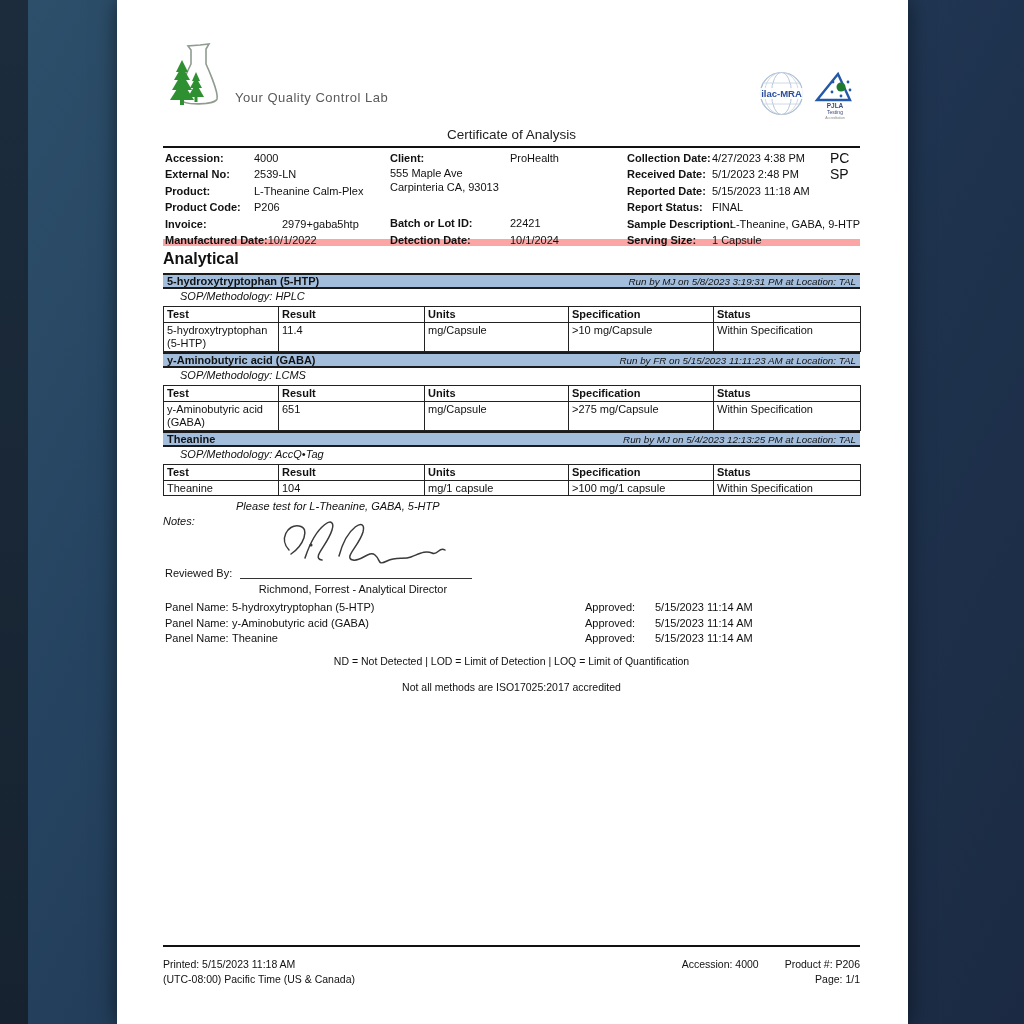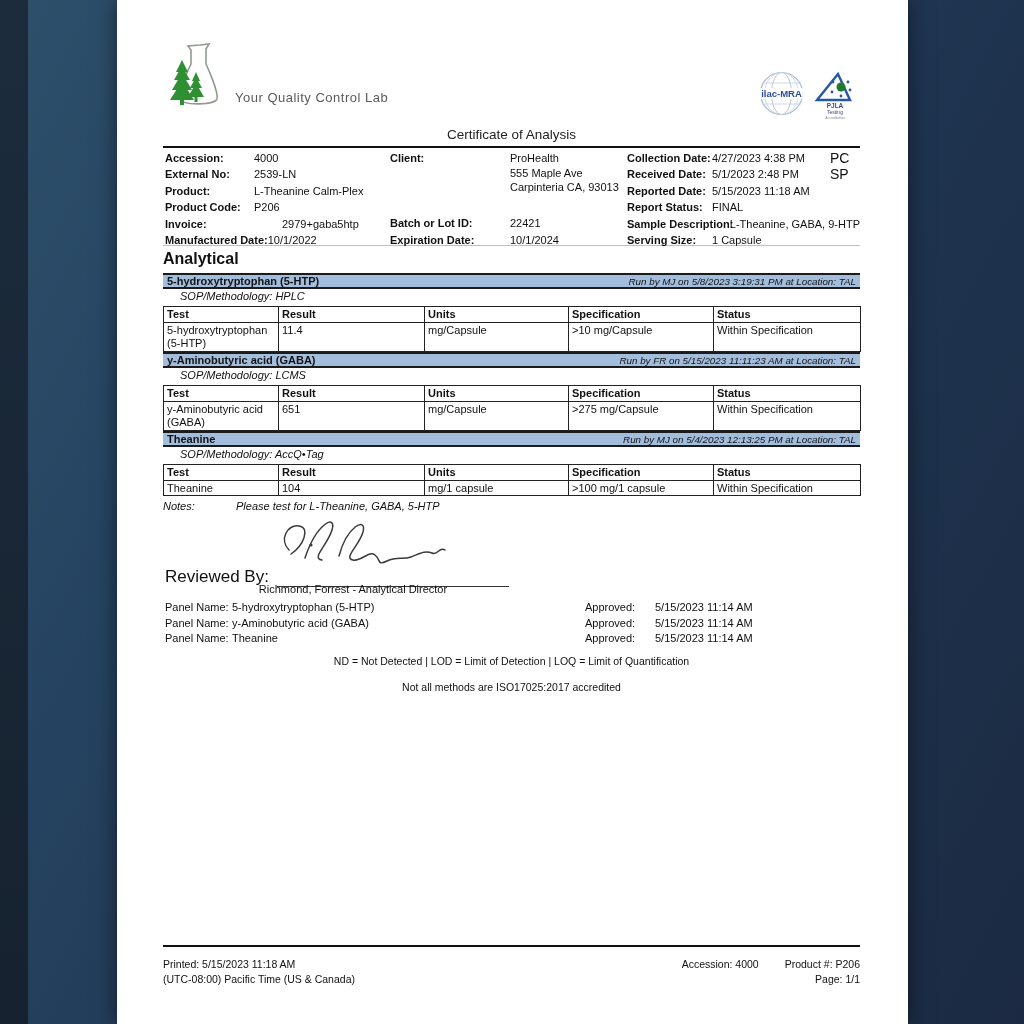--- a/index.html
+++ b/index.html
@@ -19,27 +19,27 @@
   
   .letterhead { position:absolute; left:46px; top:42px; width:697px; height:84px; }
   .flask { position:absolute; left:6px; top:0; }
   .company { position:absolute; left:60px; top:18px; font-size:22px; color:#3d3d3d; letter-spacing:1px; }
   .tagline { position:absolute; left:72px; top:48px; font-size:13px; color:#5a5a5a; letter-spacing:.5px; }
   .addr { position:absolute; left:8px; top:68px; font-size:10.8px; color:#4c4c4c; letter-spacing:.2px; }
   .logos { position:absolute; right:2px; top:28px; display:flex; gap:9px; align-items:flex-start; }
   .cert-title { position:absolute; left:46px; top:127px; width:697px; text-align:center; font-size:13.5px; color:#222; }
   
   .info { position:absolute; left:46px; top:146px; width:697px; height:100px;
-    border-top:2px solid #111; border-bottom:1px solid #fca5a5; }
+    border-top:2px solid #111; border-bottom:7px solid #fca5a5; }
   .icol { position:absolute; top:2px; }
   .icol1 { left:2px; width:224px; }
   .icol2 { left:227px; width:236px; }
   .icol3 { left:464px; width:233px; }
   .irow { display:flex; min-height:16.4px; line-height:16.4px; font-size:11px; }
-  .irow.addr-line { min-height:14px; line-height:14px; }
+  .irow.addr-line { min-height:14px; line-height:14px;flex-direction:column; }
   .ilabel { font-weight:bold; white-space:nowrap; }
   .icol1 .ilabel { min-width:89px; }
   .icol2 .ilabel { min-width:120px; }
   .icol3 .ilabel { min-width:85px; }
   .ival { white-space:nowrap; }
   .ival.indent { margin-left:28px; }
   .initial { position:absolute; left:667px; font-size:14px; }
   
   .analytical { position:absolute; left:46px; top:250px; width:697px; }
   .sec-title { font-size:16px; font-weight:bold; color:#111; margin-bottom:5px; }
@@ -49,25 +49,25 @@
   .bar .brun { font-style:italic; font-size:9.8px; }
   .sop { font-style:italic; font-size:11px; margin:1px 0 2px 17px; height:14px; }
   table.res { width:100%; border-collapse:collapse; table-layout:fixed; }
   table.res th, table.res td { border:1px solid #222; font-size:11px; text-align:left;
     padding:0 3px; vertical-align:top; overflow:hidden; }
   table.res th { font-weight:bold; height:16px; line-height:15px; }
   table.res td { line-height:13px; padding-top:1px; }
   td.tall { height:29px; }
   td.short { height:15px; }
   .notes { display:flex; font-style:italic; font-size:11px; margin-top:4px; }
-  .notes .nlabel { width:73px; }
+  .notes .nlabel { width:73px;margin-top:15px; }
   
   .signoff { position:absolute; left:46px; top:514px; width:697px; }
   .sig { position:absolute; left:112px; top:0; }
-  .reviewed { position:absolute; left:2px; top:53px; font-size:17px; display:flex;gap:8px; }
+  .reviewed { position:absolute; left:2px; top:53px; font-size:11px; display:flex;gap:8px; }
   .rb-line { display:inline-block; width:232px; border-bottom:1px solid #333; }
   .reviewer { position:absolute; left:70px; top:69px; width:240px; text-align:center; font-size:11px; }
   .approvals { position:absolute; left:2px; top:86px; width:695px; }
   .arow { position:relative; height:15.6px; line-height:15.6px; font-size:11px; }
   .arow .al { position:absolute; left:0; }
   .arow .an { position:absolute; left:67px; }
   .arow .ap { position:absolute; left:420px; }
   .arow .ad { position:absolute; left:490px; }
   .legend { position:absolute; left:0; top:141px; width:697px; text-align:center; font-size:10.5px; }
   .iso-note { position:absolute; left:0; top:167px; width:697px; text-align:center; font-size:10.5px; }
@@ -166,21 +166,21 @@
       <div class="irow addr-line">
           <span class="ilabel"></span>
           <span class="ival">Carpinteria CA, 93013</span>
         </div>
       <div class="irow" style="min-height:21px"></div>
       <div class="irow">
           <span class="ilabel">Batch or Lot ID:</span>
           <span class="ival">22421</span>
         </div>
       <div class="irow">
-          <span class="ilabel">Expiration Date:</span>
+          <span class="ilabel">Detection Date:</span>
           <span class="ival">10/1/2024</span>
         </div>
     </div>
     <div class="icol icol3">
       <div class="irow">
           <span class="ilabel">Collection Date:</span>
           <span class="ival">4/27/2023 4:38 PM</span>
         </div>
       <div class="irow">
           <span class="ilabel">Received Date:</span>

